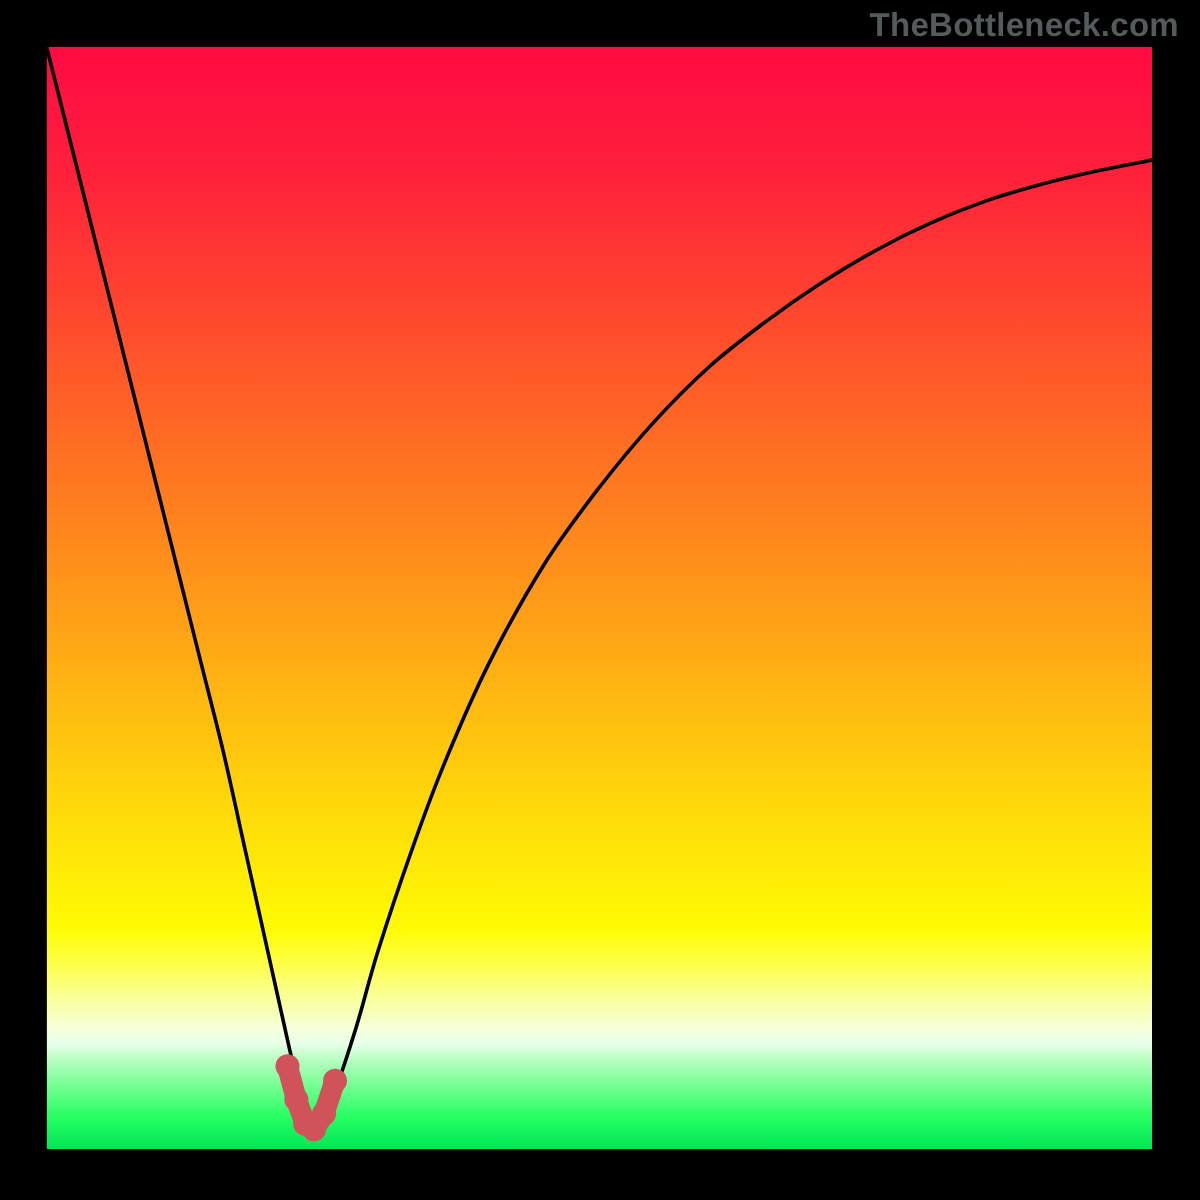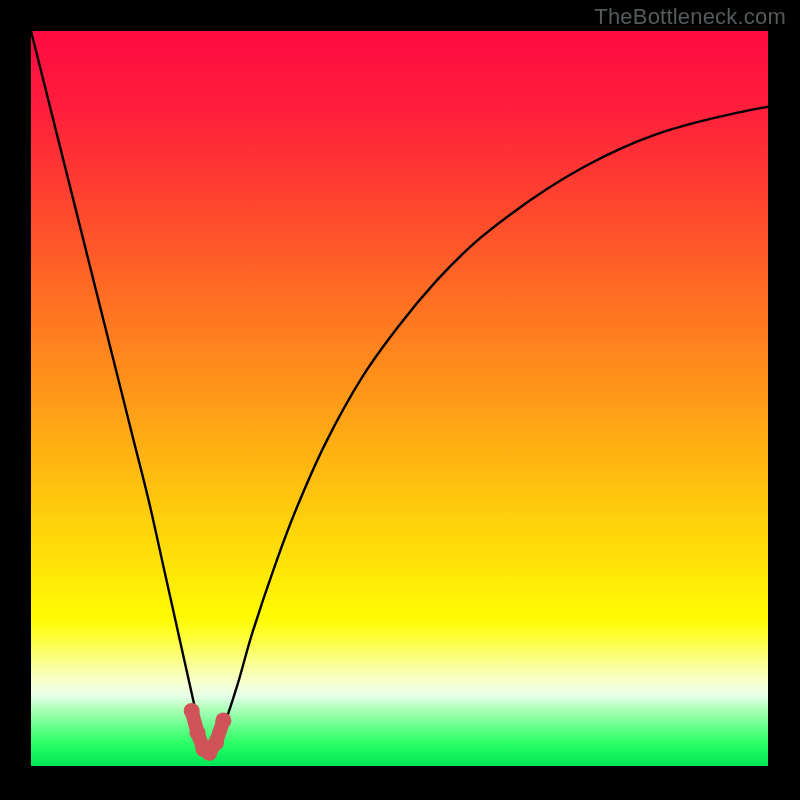--- a/index.html
+++ b/index.html
@@ -25,21 +25,21 @@
     top: 0;
     width: 100%;
     height: 100%;
   }
   .watermark {
     position: absolute;
     top: 4px;
     right: 14px;
     color: #555a5c;
     font-size: 22px;
-    font-weight: 400;
+    font-weight: 700;
     letter-spacing: 0.2px;
     user-select: none;
   }
   .curve-layer {
     position: absolute;
     left: 0;
     top: 0;
     width: 100%;
     height: 100%;
     pointer-events: none;

